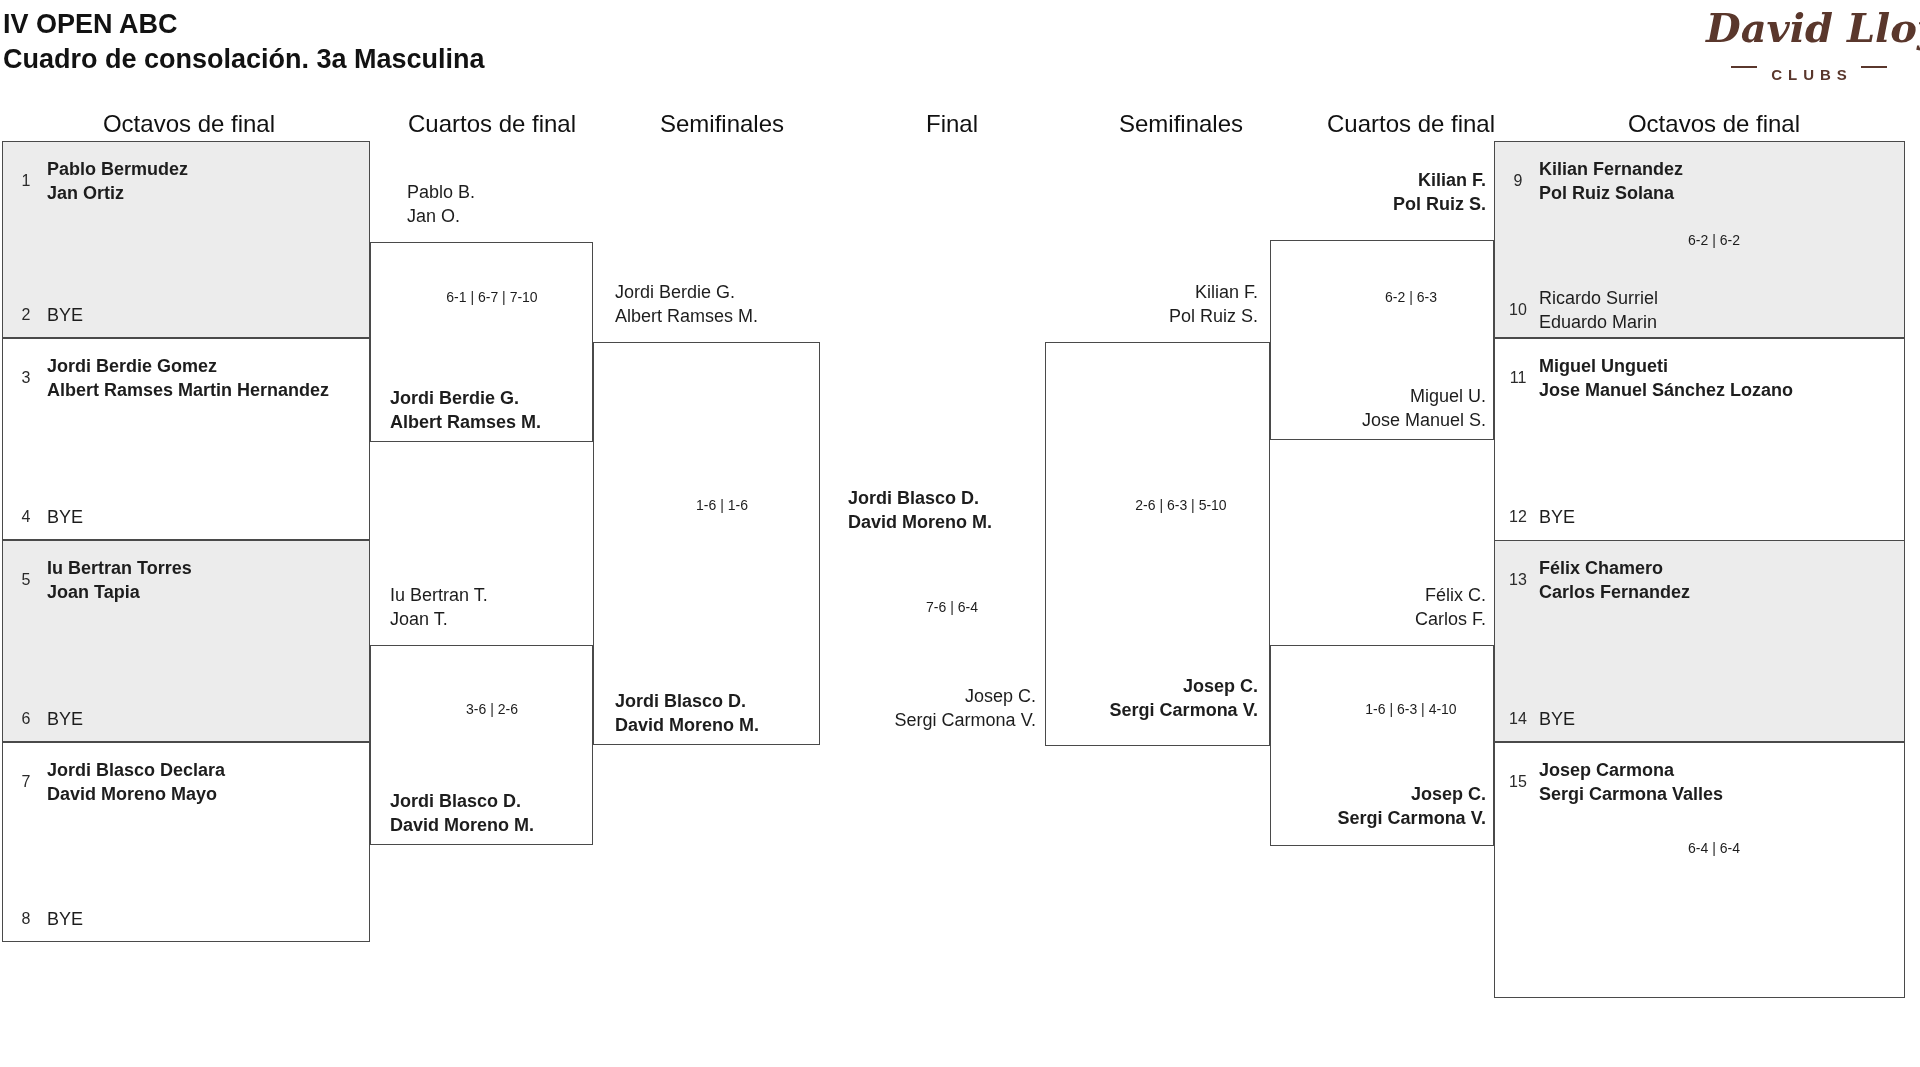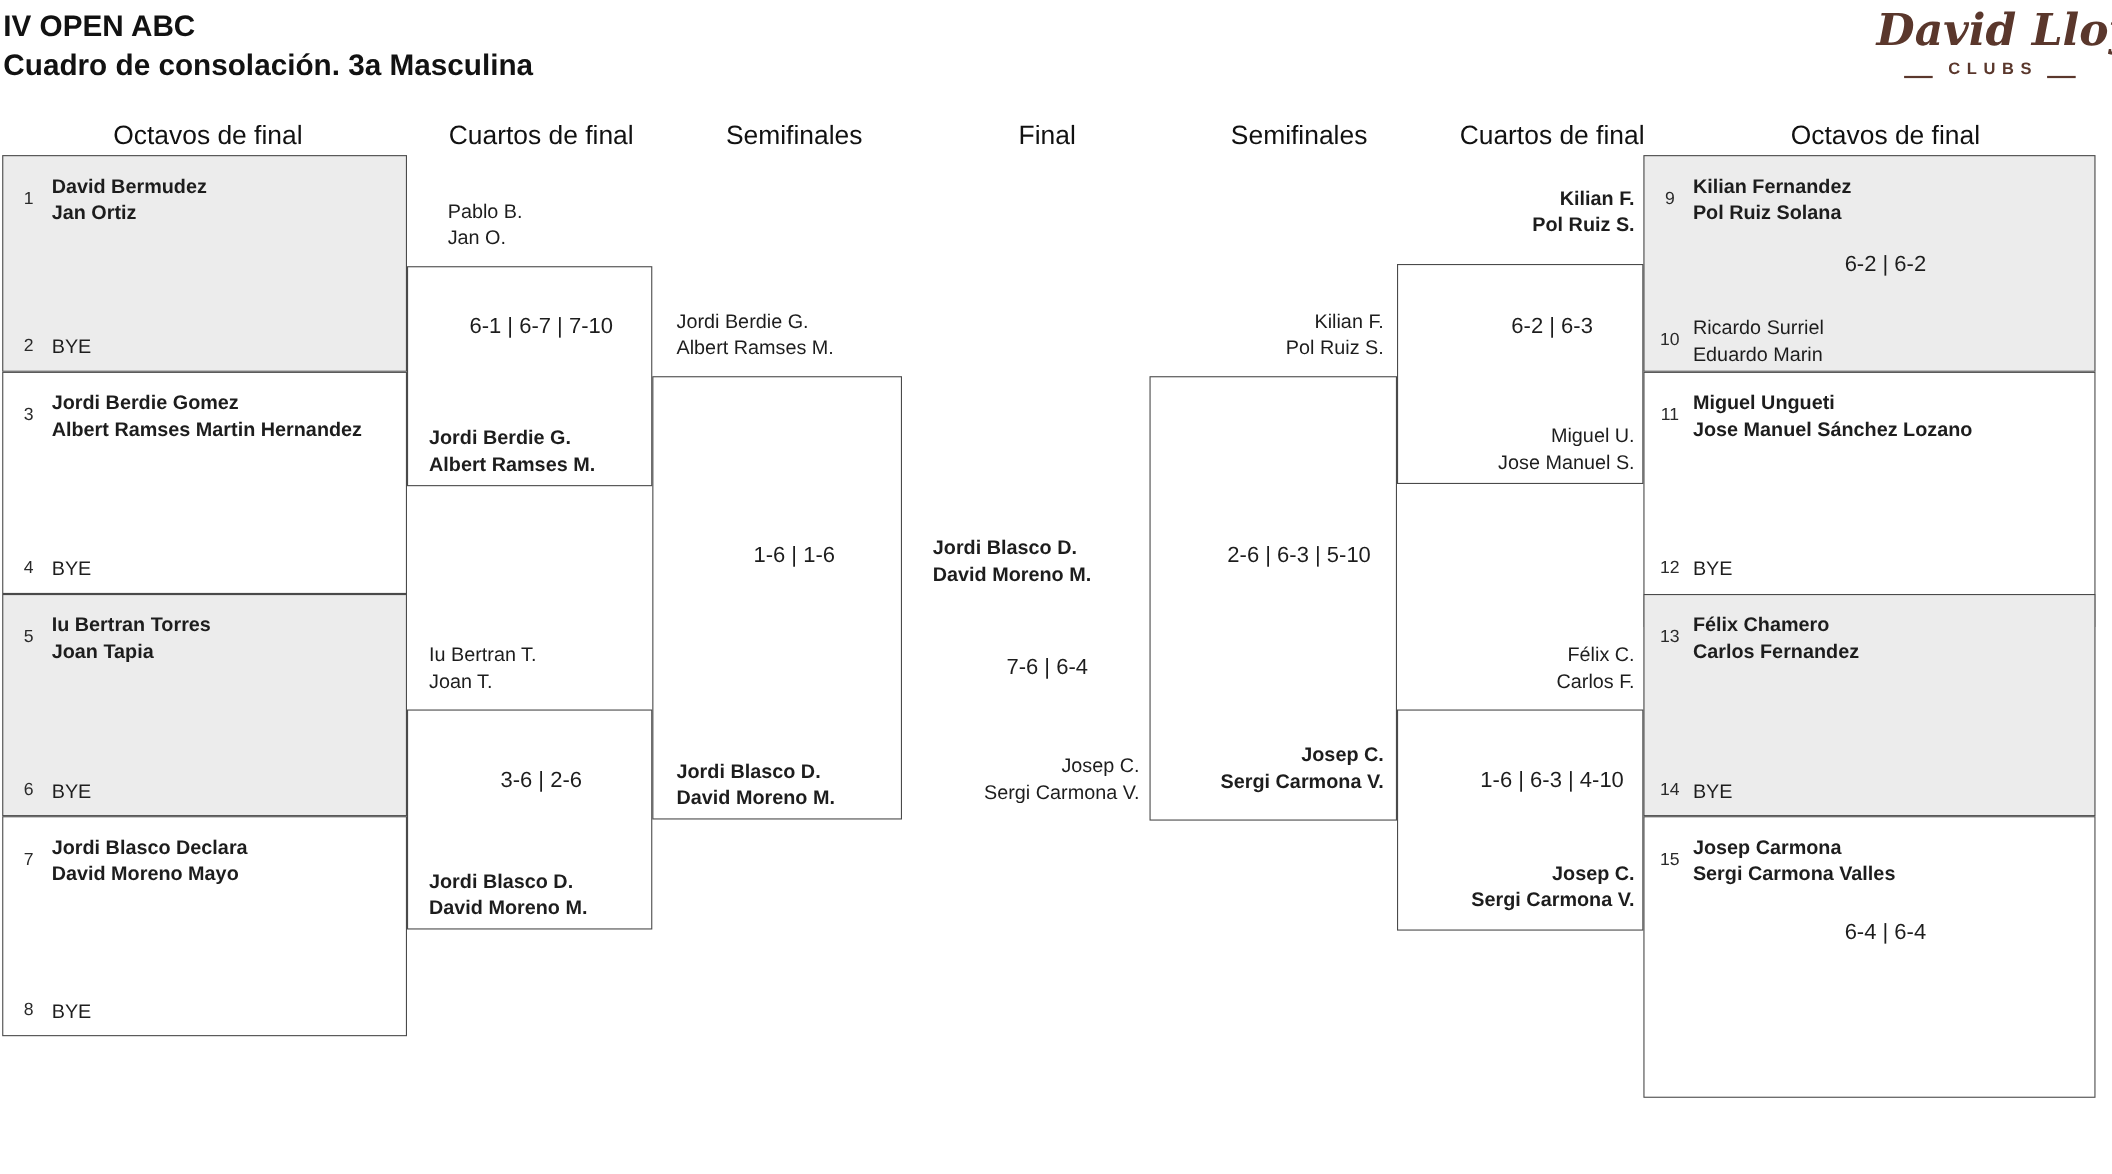--- a/index.html
+++ b/index.html
@@ -3,39 +3,39 @@
 <meta charset="utf-8">
 <style>
   html,body{margin:0;padding:0;background:#fff;}
   #page{position:relative;width:1920px;height:1067px;background:#fff;overflow:hidden;
         font-family:"Liberation Sans",sans-serif;color:#1d1d1d;}
   .title{position:absolute;left:3px;top:7px;font-size:27px;line-height:35px;font-weight:600;color:#121212;}
   
   .logo{position:absolute;left:1706px;top:2px;width:206px;text-align:center;color:#5a372c;}
   .logo .brand{font-family:"DejaVu Serif",serif;font-style:italic;font-weight:bold;
                font-size:40px;line-height:52px;white-space:nowrap;}
-  .logo .clubsrow{display:flex;align-items:flex-end;justify-content:center;gap:8px;margin-top:0;}
+  .logo .clubsrow{display:flex;align-items:flex-start;justify-content:center;gap:8px;margin-top:12px;}
   .logo .dash{width:26px;height:2px;background:#5a372c;}
   .logo .clubs{font-size:15px;font-weight:600;letter-spacing:6px;text-indent:6px;}
   
   .hdr{position:absolute;top:110px;transform:translateX(-50%);font-size:24px;color:#111;white-space:nowrap;}
   
   .obox,.rbox{position:absolute;border:1px solid #4a4a4a;box-sizing:border-box;}
   .obox{background:#fff;}
   .obox.shaded{background:#ececec;}
   .rbox{background:transparent;}
   
   .trow{position:absolute;left:12px;right:8px;display:flex;gap:10px;align-items:center;}
   .seed{width:22px;flex:0 0 22px;font-size:16px;color:#2a2a2a;text-align:center;}
   .names{font-size:18px;line-height:24px;}
   .b{font-weight:700;}
   
   .lbl{position:absolute;font-size:18px;line-height:24px;white-space:nowrap;}
   .lbl.r{text-align:right;}
-  .scr{position:absolute;transform:translateX(-50%);font-size:20px;line-height:24px;white-space:nowrap;color:#1d1d1d;}
+  .scr{position:absolute;transform:translateX(-50%);font-size:14px;line-height:24px;white-space:nowrap;color:#1d1d1d;}
 </style>
 </head>
 <body>
 
 <div id="page">
 
   <div class="title">
     <div>IV OPEN ABC</div>
     <div>Cuadro de consolación. 3a Masculina</div>
   </div>
@@ -54,21 +54,21 @@
   <div class="hdr" style="left:722px">Semifinales</div>
   <div class="hdr" style="left:952px">Final</div>
   <div class="hdr" style="left:1181px">Semifinales</div>
   <div class="hdr" style="left:1411px">Cuartos de final</div>
   <div class="hdr" style="left:1714px">Octavos de final</div>
 
   <div class="obox shaded" style="left:2px;top:141px;width:368px;height:197px">
     <div class="trow" style="top:15px">
       <span class="seed">1</span>
       <div class="names b">
-        <div>David Bermudez</div>
+        <div>Pablo Bermudez</div>
         <div>Jan Ortiz</div>
       </div>
     </div>
     <div class="trow" style="top:161px">
       <span class="seed">2</span>
       <div class="names">BYE</div>
     </div>
   </div>
 
   <div class="obox" style="left:2px;top:338px;width:368px;height:202px">

